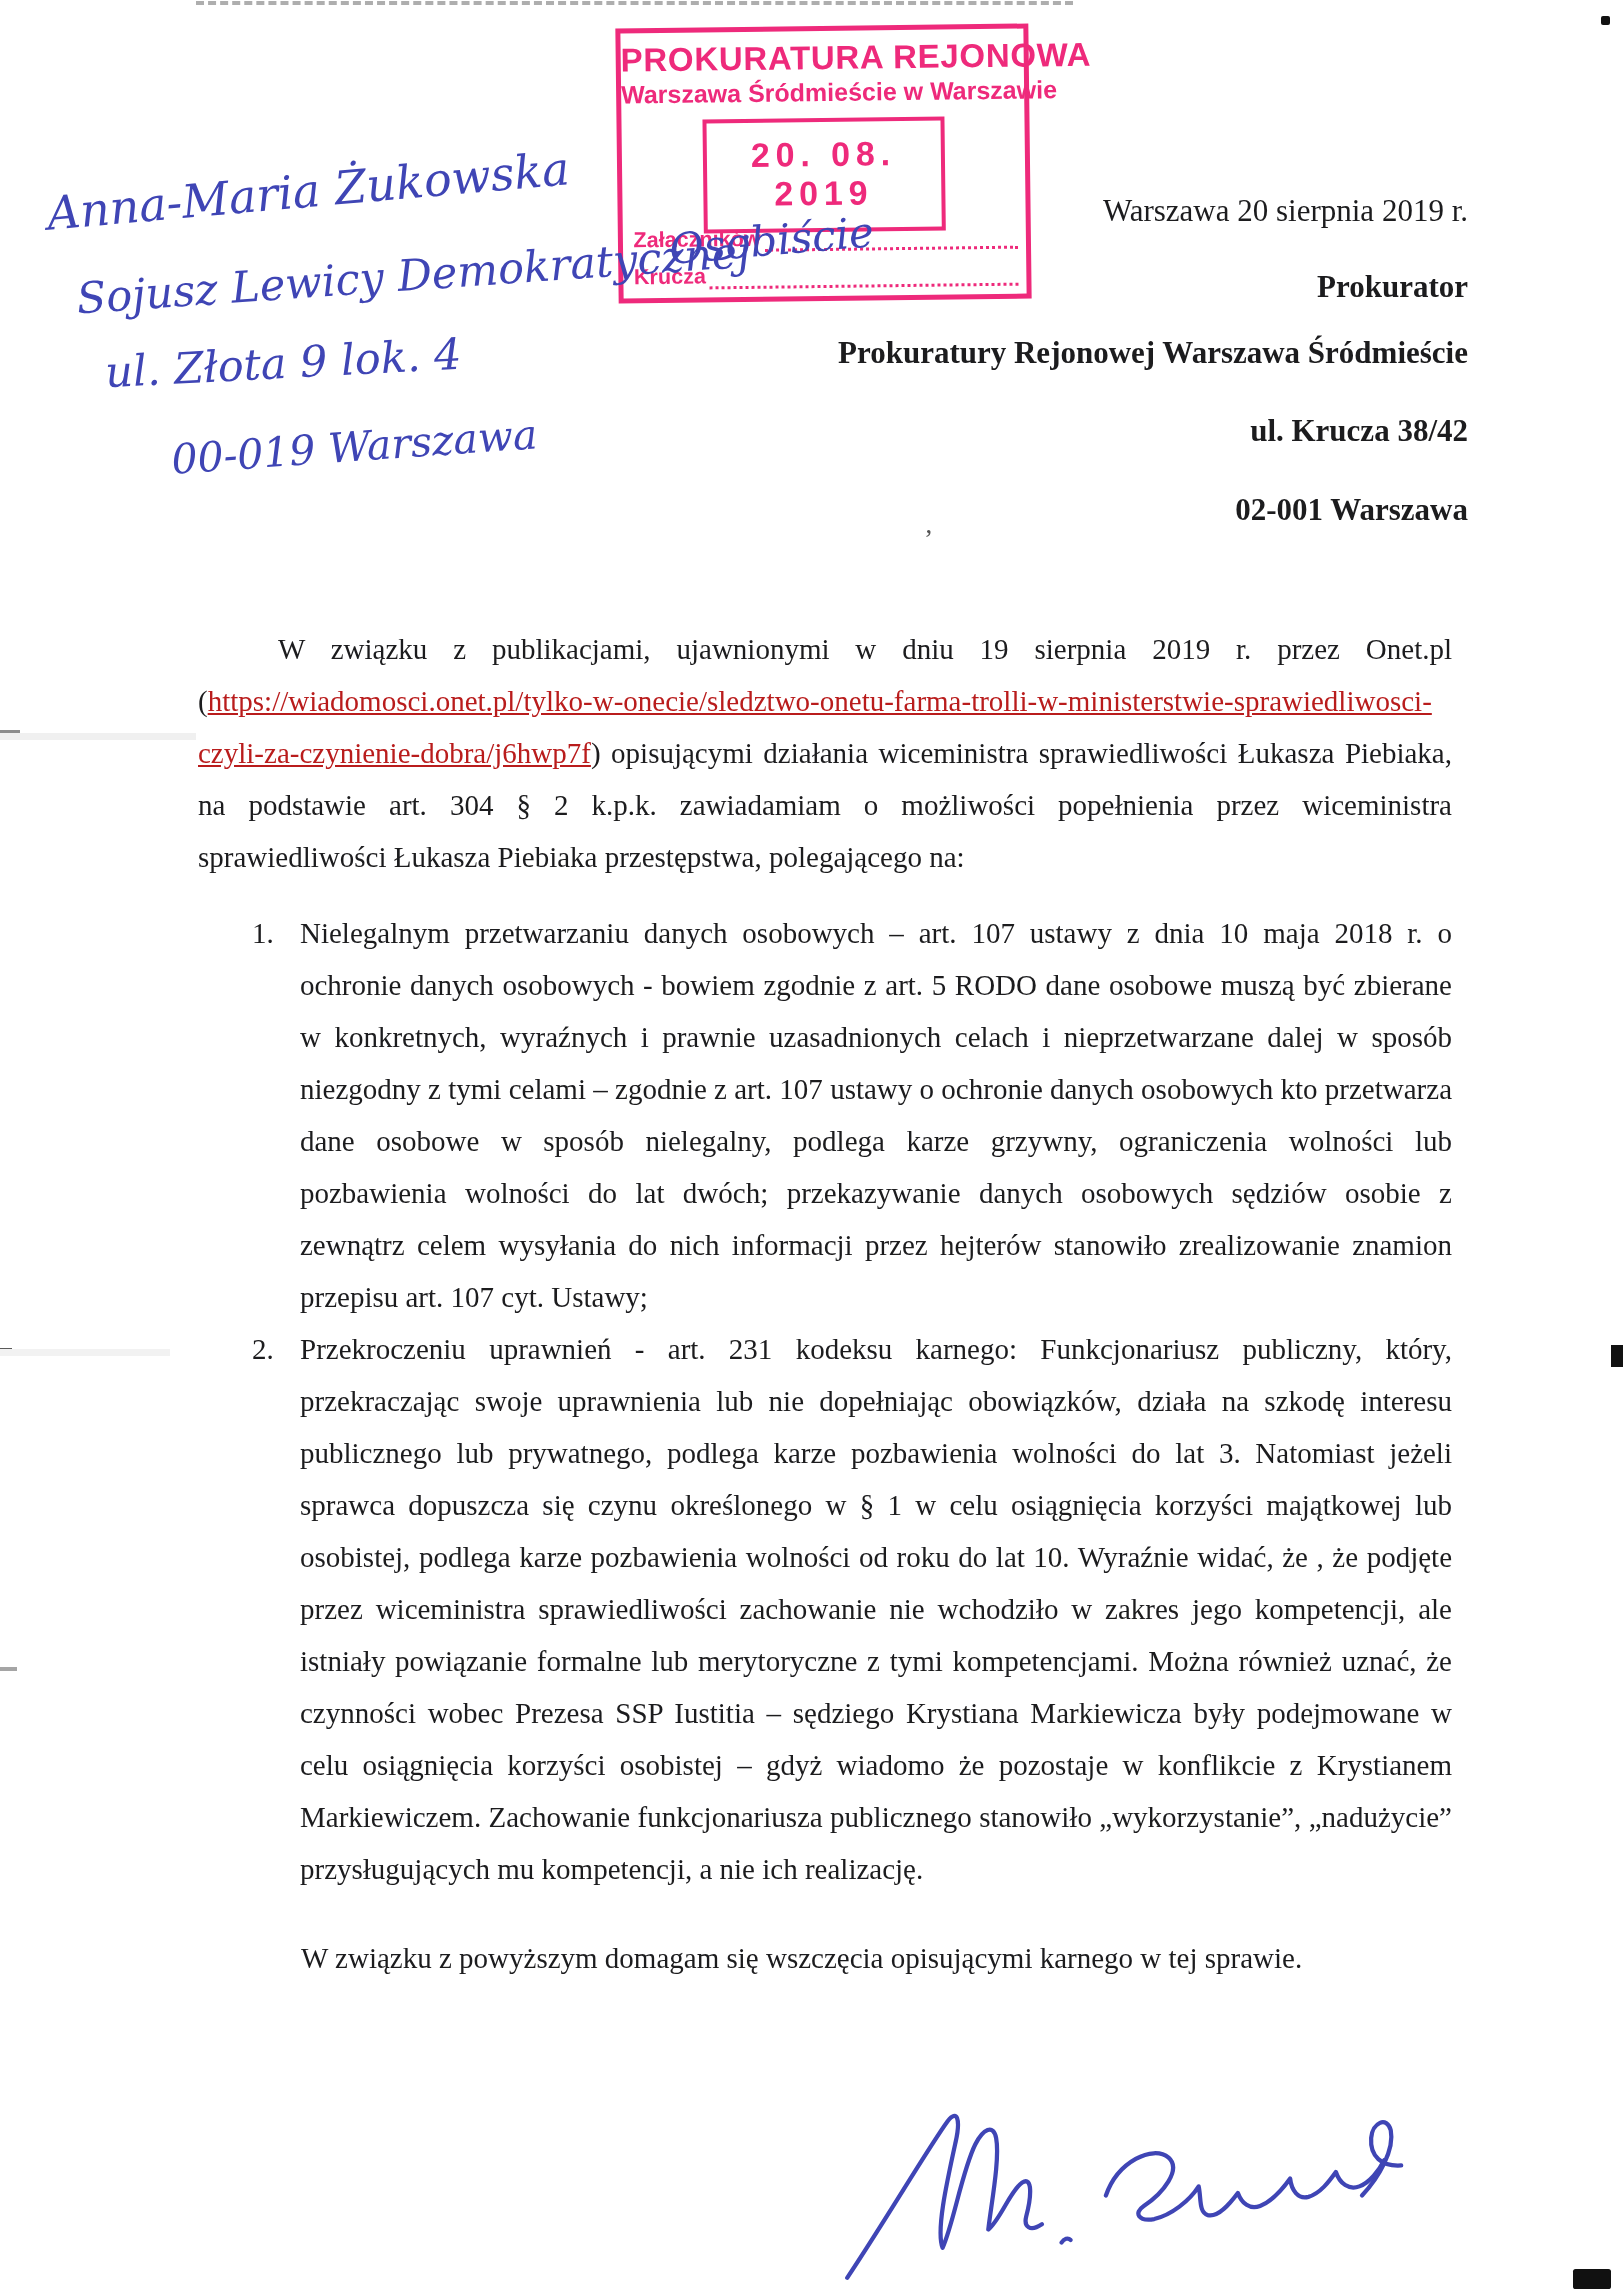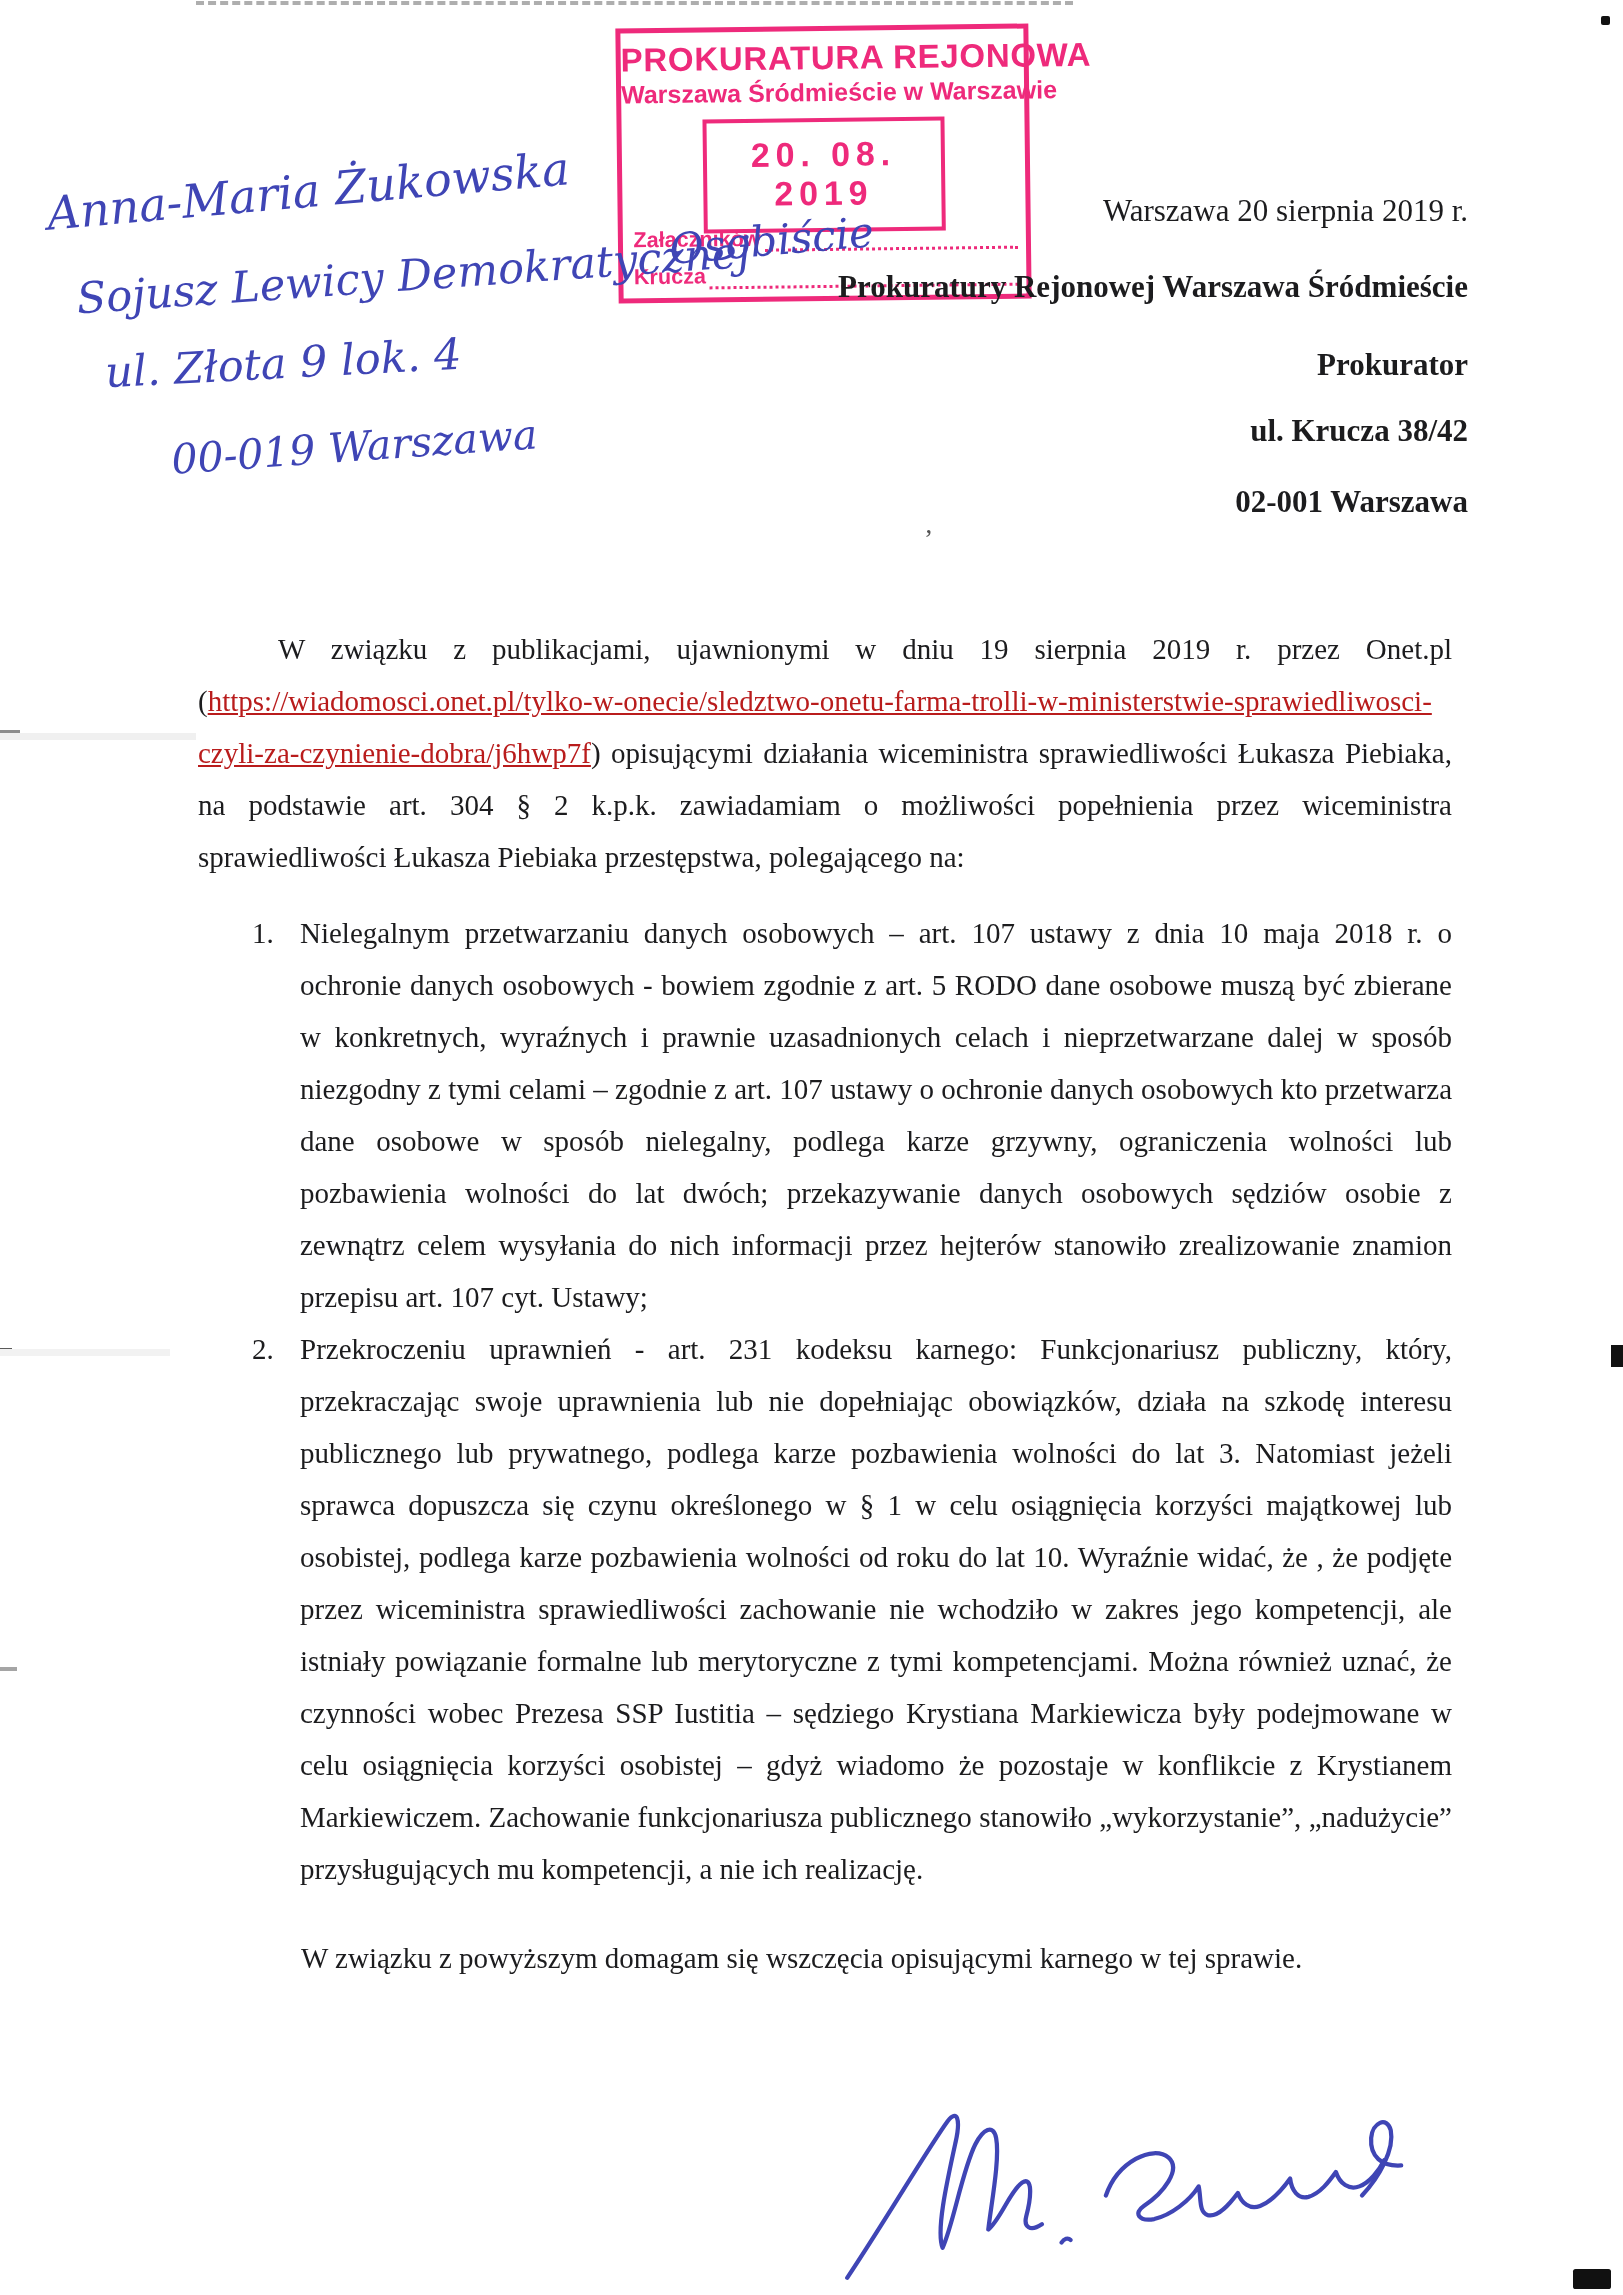--- a/index.html
+++ b/index.html
@@ -58,21 +58,21 @@
   .hw-street{left:105px;top:338px; font-size:43px; transform:rotate(-3deg);}
   .hw-city  {left:171px;top:423px; font-size:41px; transform:rotate(-4deg);}
   .hw-note  {left:669px;top:216px;font-size:42px; transform:rotate(-5deg);z-index:3;}
 
   
   .recipient{position:absolute;top:191px;right:155px;width:720px;text-align:right;font-size:31px;line-height:39px;}
   .recipient .r-date{font-weight:normal;margin-bottom:37px;}
   .recipient .r-line{font-weight:bold;}
   .recipient .r1{margin-bottom:27px;}
   .recipient .r2{margin-bottom:39px;}
-  .recipient .r3{margin-bottom:32px;}
+  .recipient .r3{margin-bottom:40px;}
 
   
   .body-text{
     position:absolute;left:198px;top:623px;width:1254px;
     font-size:29px;line-height:52px;text-align:justify;
   }
   .intro{text-indent:80px;margin:0;}
   .doc-link{color:#b91c1c;text-decoration:underline;overflow-wrap:anywhere;}
   .num-list{margin:23.6px 0 0 54px;padding:0;}
   .list-item{position:relative;padding-left:48px;list-style:none;}
@@ -119,22 +119,22 @@
 
   <div class="hw hw-note">Osobiście</div>
 
   <div class="hw hw-name">Anna-Maria Żukowska</div>
   <div class="hw hw-org">Sojusz Lewicy Demokratycznej</div>
   <div class="hw hw-street">ul. Złota 9 lok. 4</div>
   <div class="hw hw-city">00-019 Warszawa</div>
 
   <div class="recipient">
     <div class="r-date">Warszawa 20 sierpnia 2019 r.</div>
+    <div class="r-line r1">Prokurator</div>
     <div class="r-line r2">Prokuratury Rejonowej Warszawa Śródmieście</div>
-    <div class="r-line r1">Prokurator</div>
     <div class="r-line r3">ul. Krucza 38/42</div>
     <div class="r-line">02-001 Warszawa</div>
   </div>
 
   <div class="body-text">
     <p class="intro"><span>W związku z publikacjami, ujawnionymi w dniu 19 sierpnia 2019 r. przez Onet.pl (</span><span class="doc-link">https://wiadomosci.onet.pl/tylko-w-onecie/sledztwo-onetu-farma-trolli-w-ministerstwie-sprawiedliwosci-czyli-za-czynienie-dobra/j6hwp7f</span><span>) opisującymi działania wiceministra sprawiedliwości Łukasza Piebiaka, na podstawie art. 304 § 2 k.p.k. zawiadamiam o możliwości popełnienia przez wiceministra sprawiedliwości Łukasza Piebiaka przestępstwa, polegającego na:</span></p>
 
     <ol class="num-list">
       <li class="list-item">
         <span class="num">1.</span>

